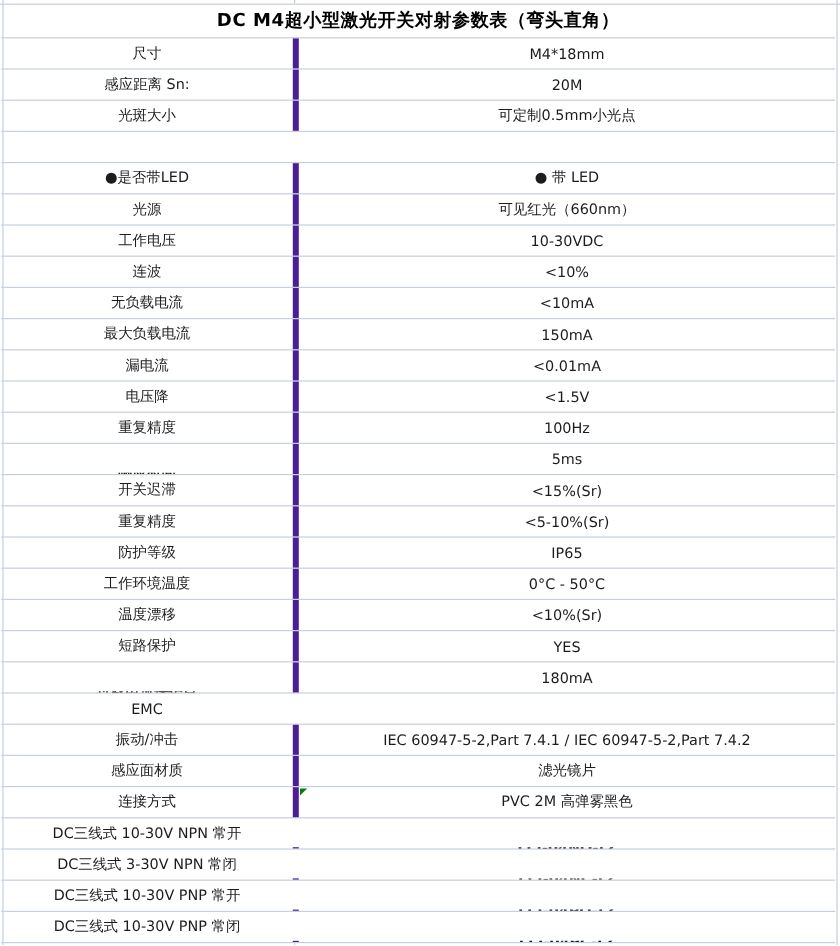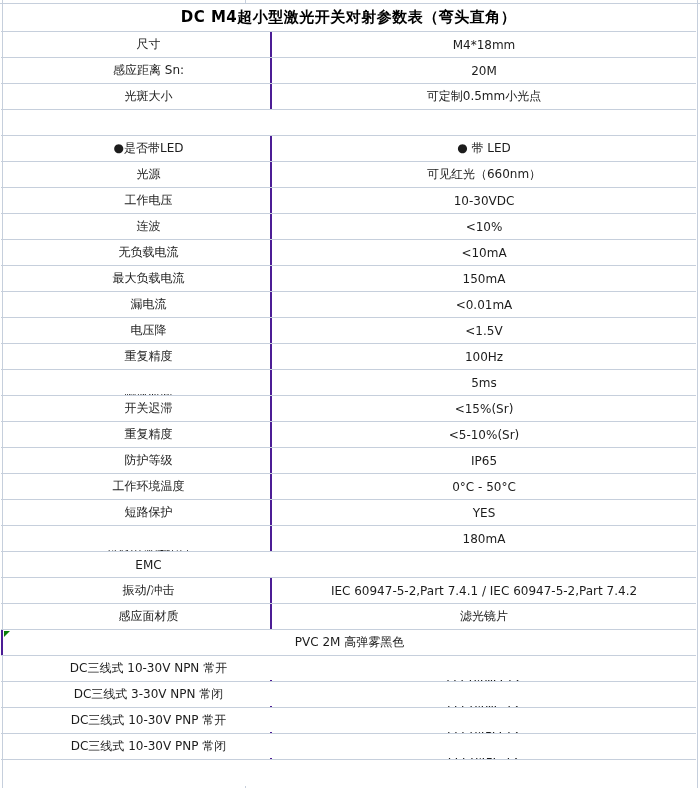--- a/index.html
+++ b/index.html
@@ -35,23 +35,23 @@
     display:flex;
     height:25px;
     border-bottom:1px solid #c6cfdc;
   }
   .cell{
     display:flex;align-items:center;justify-content:center;
     font-size:12px;
     white-space:nowrap;
     overflow:hidden;
   }
-  .cell.label{width:243px;padding-left:26px;}
-  .cell.value{flex:1;border-left:2px solid #4c1d95;position:relative;}
-  .bold{font-weight:normal;margin-top:24px;}
+  .cell.label{width:243px;}
+  .cell.value{flex:1;border-left:5px solid #4c1d95;position:relative;}
+  .bold{font-weight:bold;margin-top:24px;}
   .tri{
     position:absolute;left:1px;top:1px;
     width:0;height:0;
     border-top:6px solid #0a7d0a;
     border-right:6px solid transparent;
   }
 </style>
 </head>
 <body>
 
@@ -129,39 +129,44 @@
         </div>
         <div class="row">
           <div class="cell label">防护等级</div>
           <div class="cell value">IP65</div>
         </div>
         <div class="row">
           <div class="cell label">工作环境温度</div>
           <div class="cell value">0°C - 50°C</div>
         </div>
         <div class="row">
+          <div class="cell label">温度漂移</div>
+          <div class="cell value">&lt;10%(Sr)</div>
+        </div>
+        <div class="row">
           <div class="cell label">短路保护</div>
           <div class="cell value">YES</div>
         </div>
         <div class="row">
           <div class="cell label bold">过载电流保护点</div>
           <div class="cell value">180mA</div>
         </div>
         <div class="row">
           <div class="cell label">EMC</div>
         </div>
         <div class="row">
           <div class="cell label">振动/冲击</div>
           <div class="cell value">IEC 60947-5-2,Part 7.4.1 / IEC 60947-5-2,Part 7.4.2</div>
         </div>
         <div class="row">
           <div class="cell label">感应面材质</div>
           <div class="cell value">滤光镜片</div>
         </div>
         <div class="row">
+          <div class="cell label">连接方式</div>
           <div class="cell value">PVC 2M 高弹雾黑色<span class="tri"></span></div>
         </div>
         <div class="row">
           <div class="cell label">DC三线式  10-30V NPN 常开</div>
           <div class="cell value bold">LTT-04NO-TZ</div>
         </div>
         <div class="row">
           <div class="cell label">DC三线式  3-30V NPN 常闭</div>
           <div class="cell value bold">LTT-04NC-TZ</div>
         </div>

